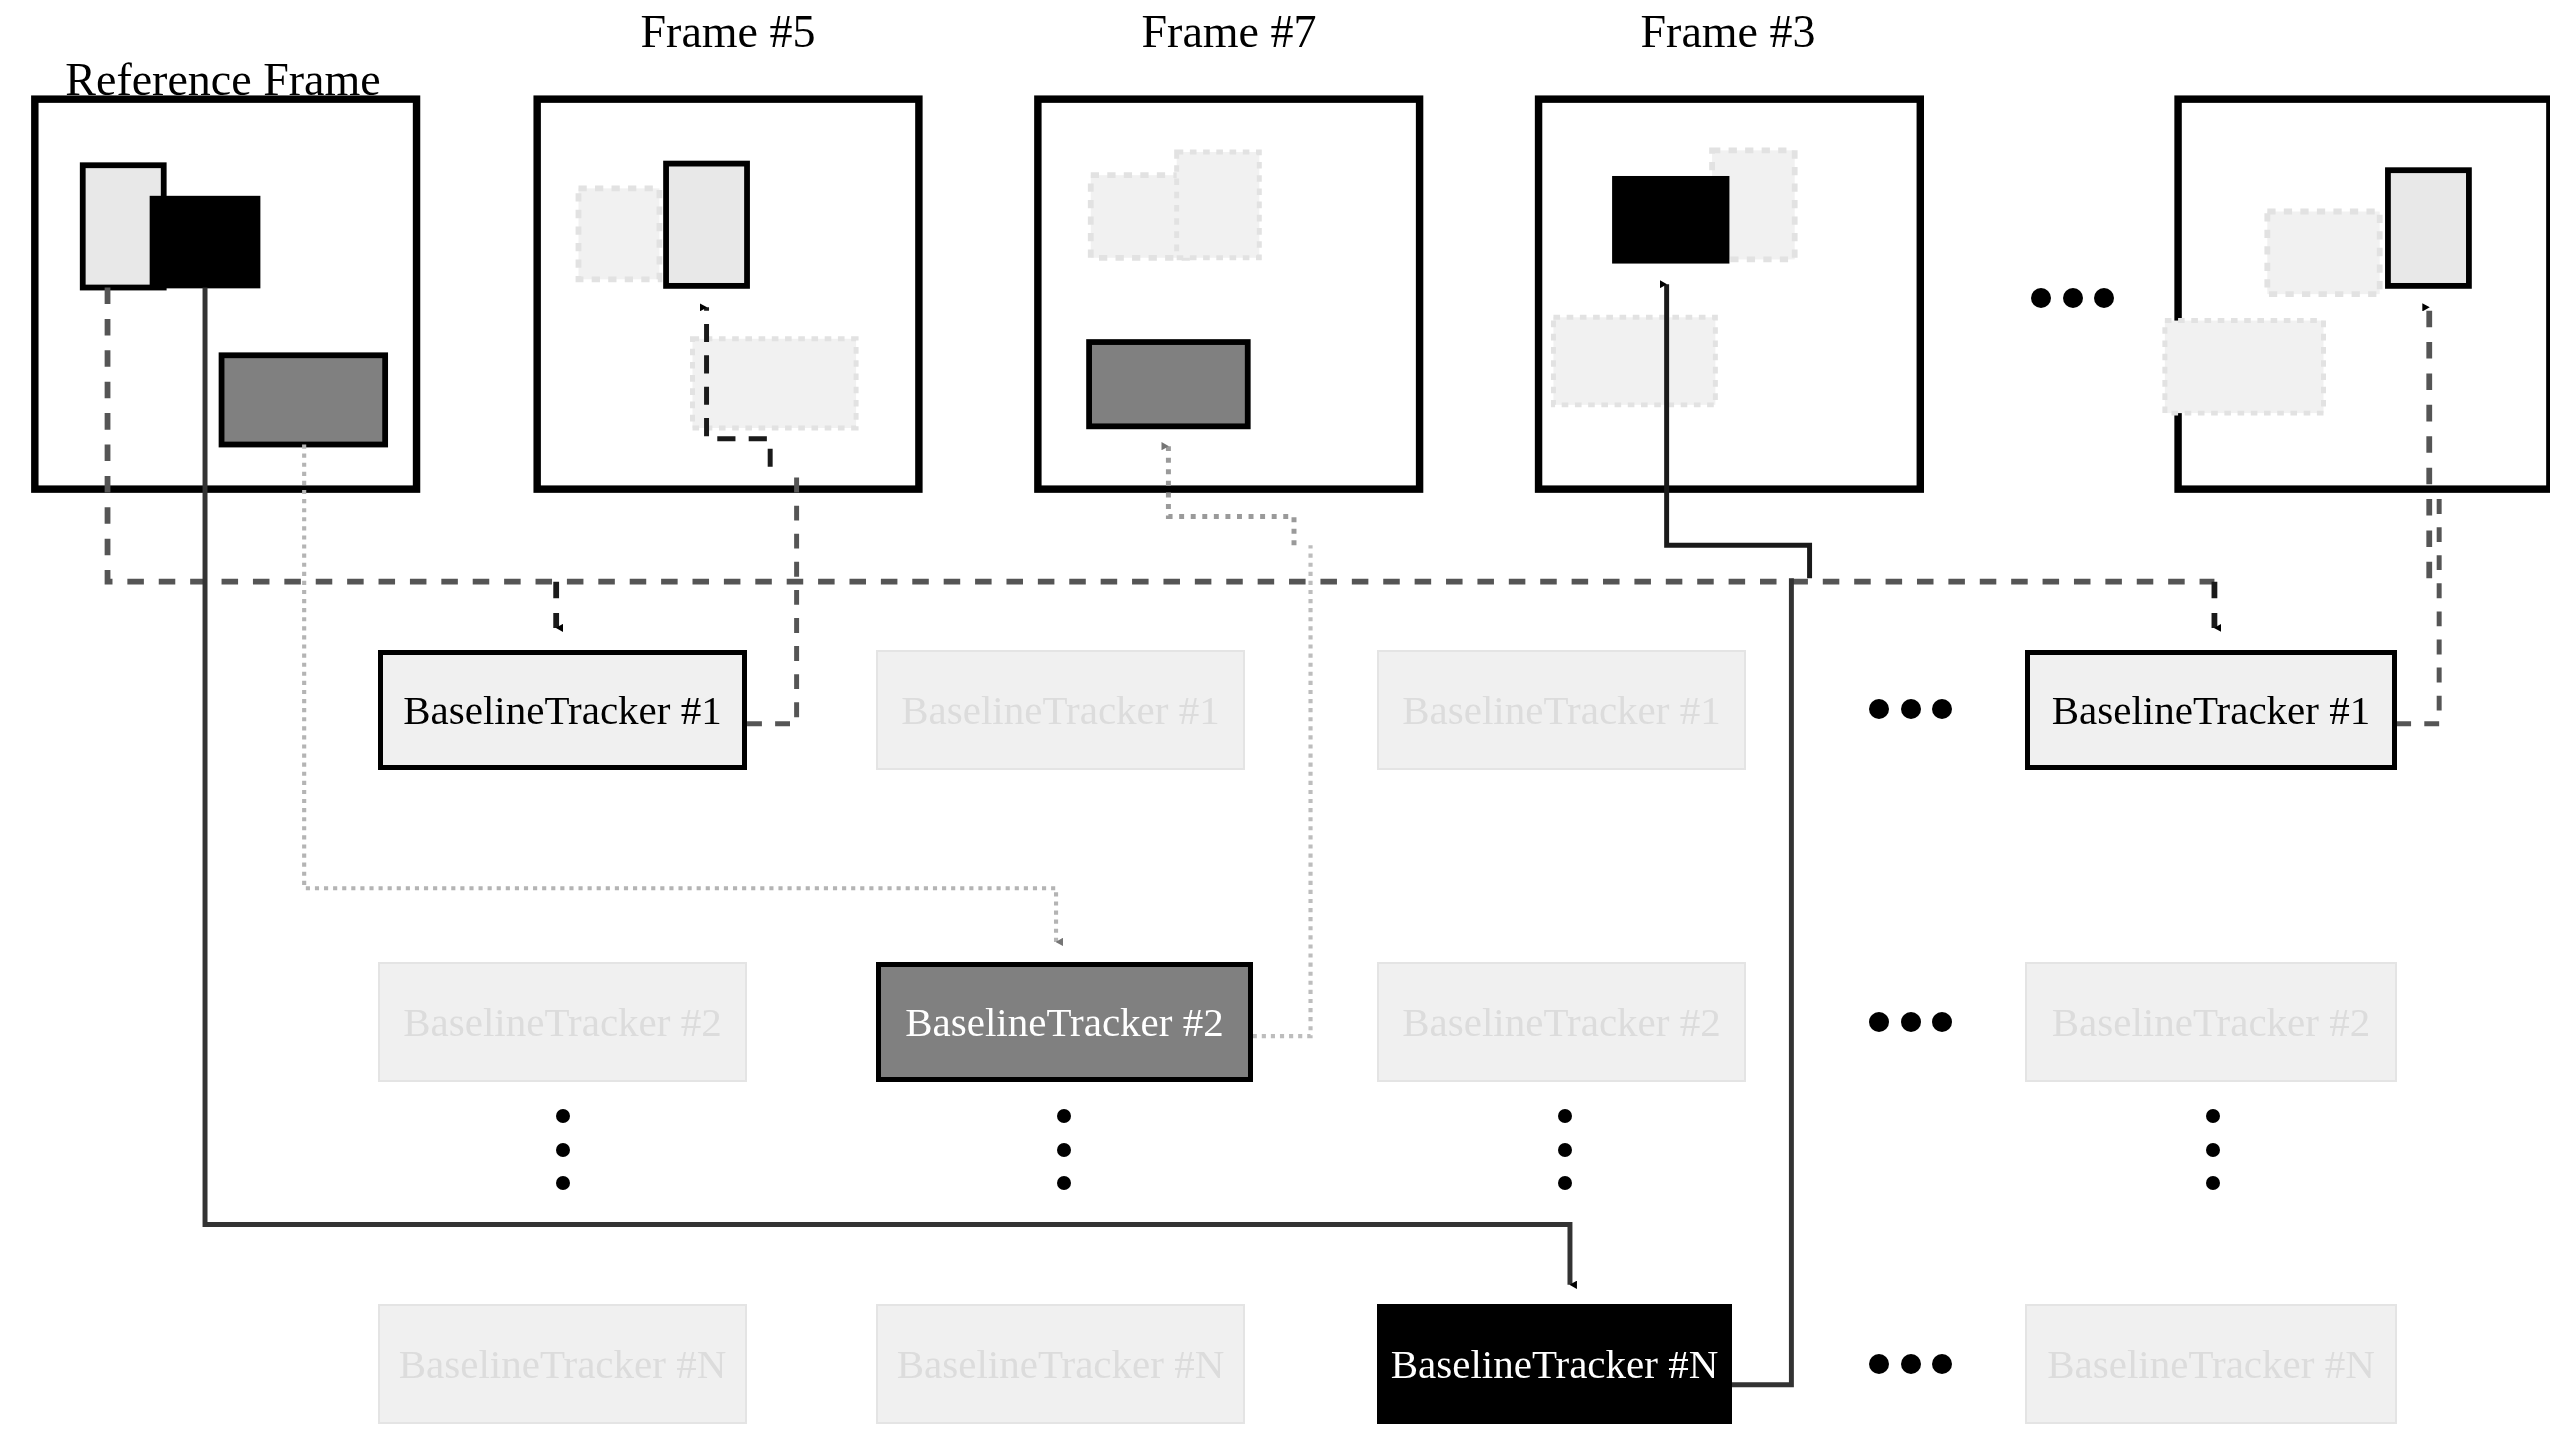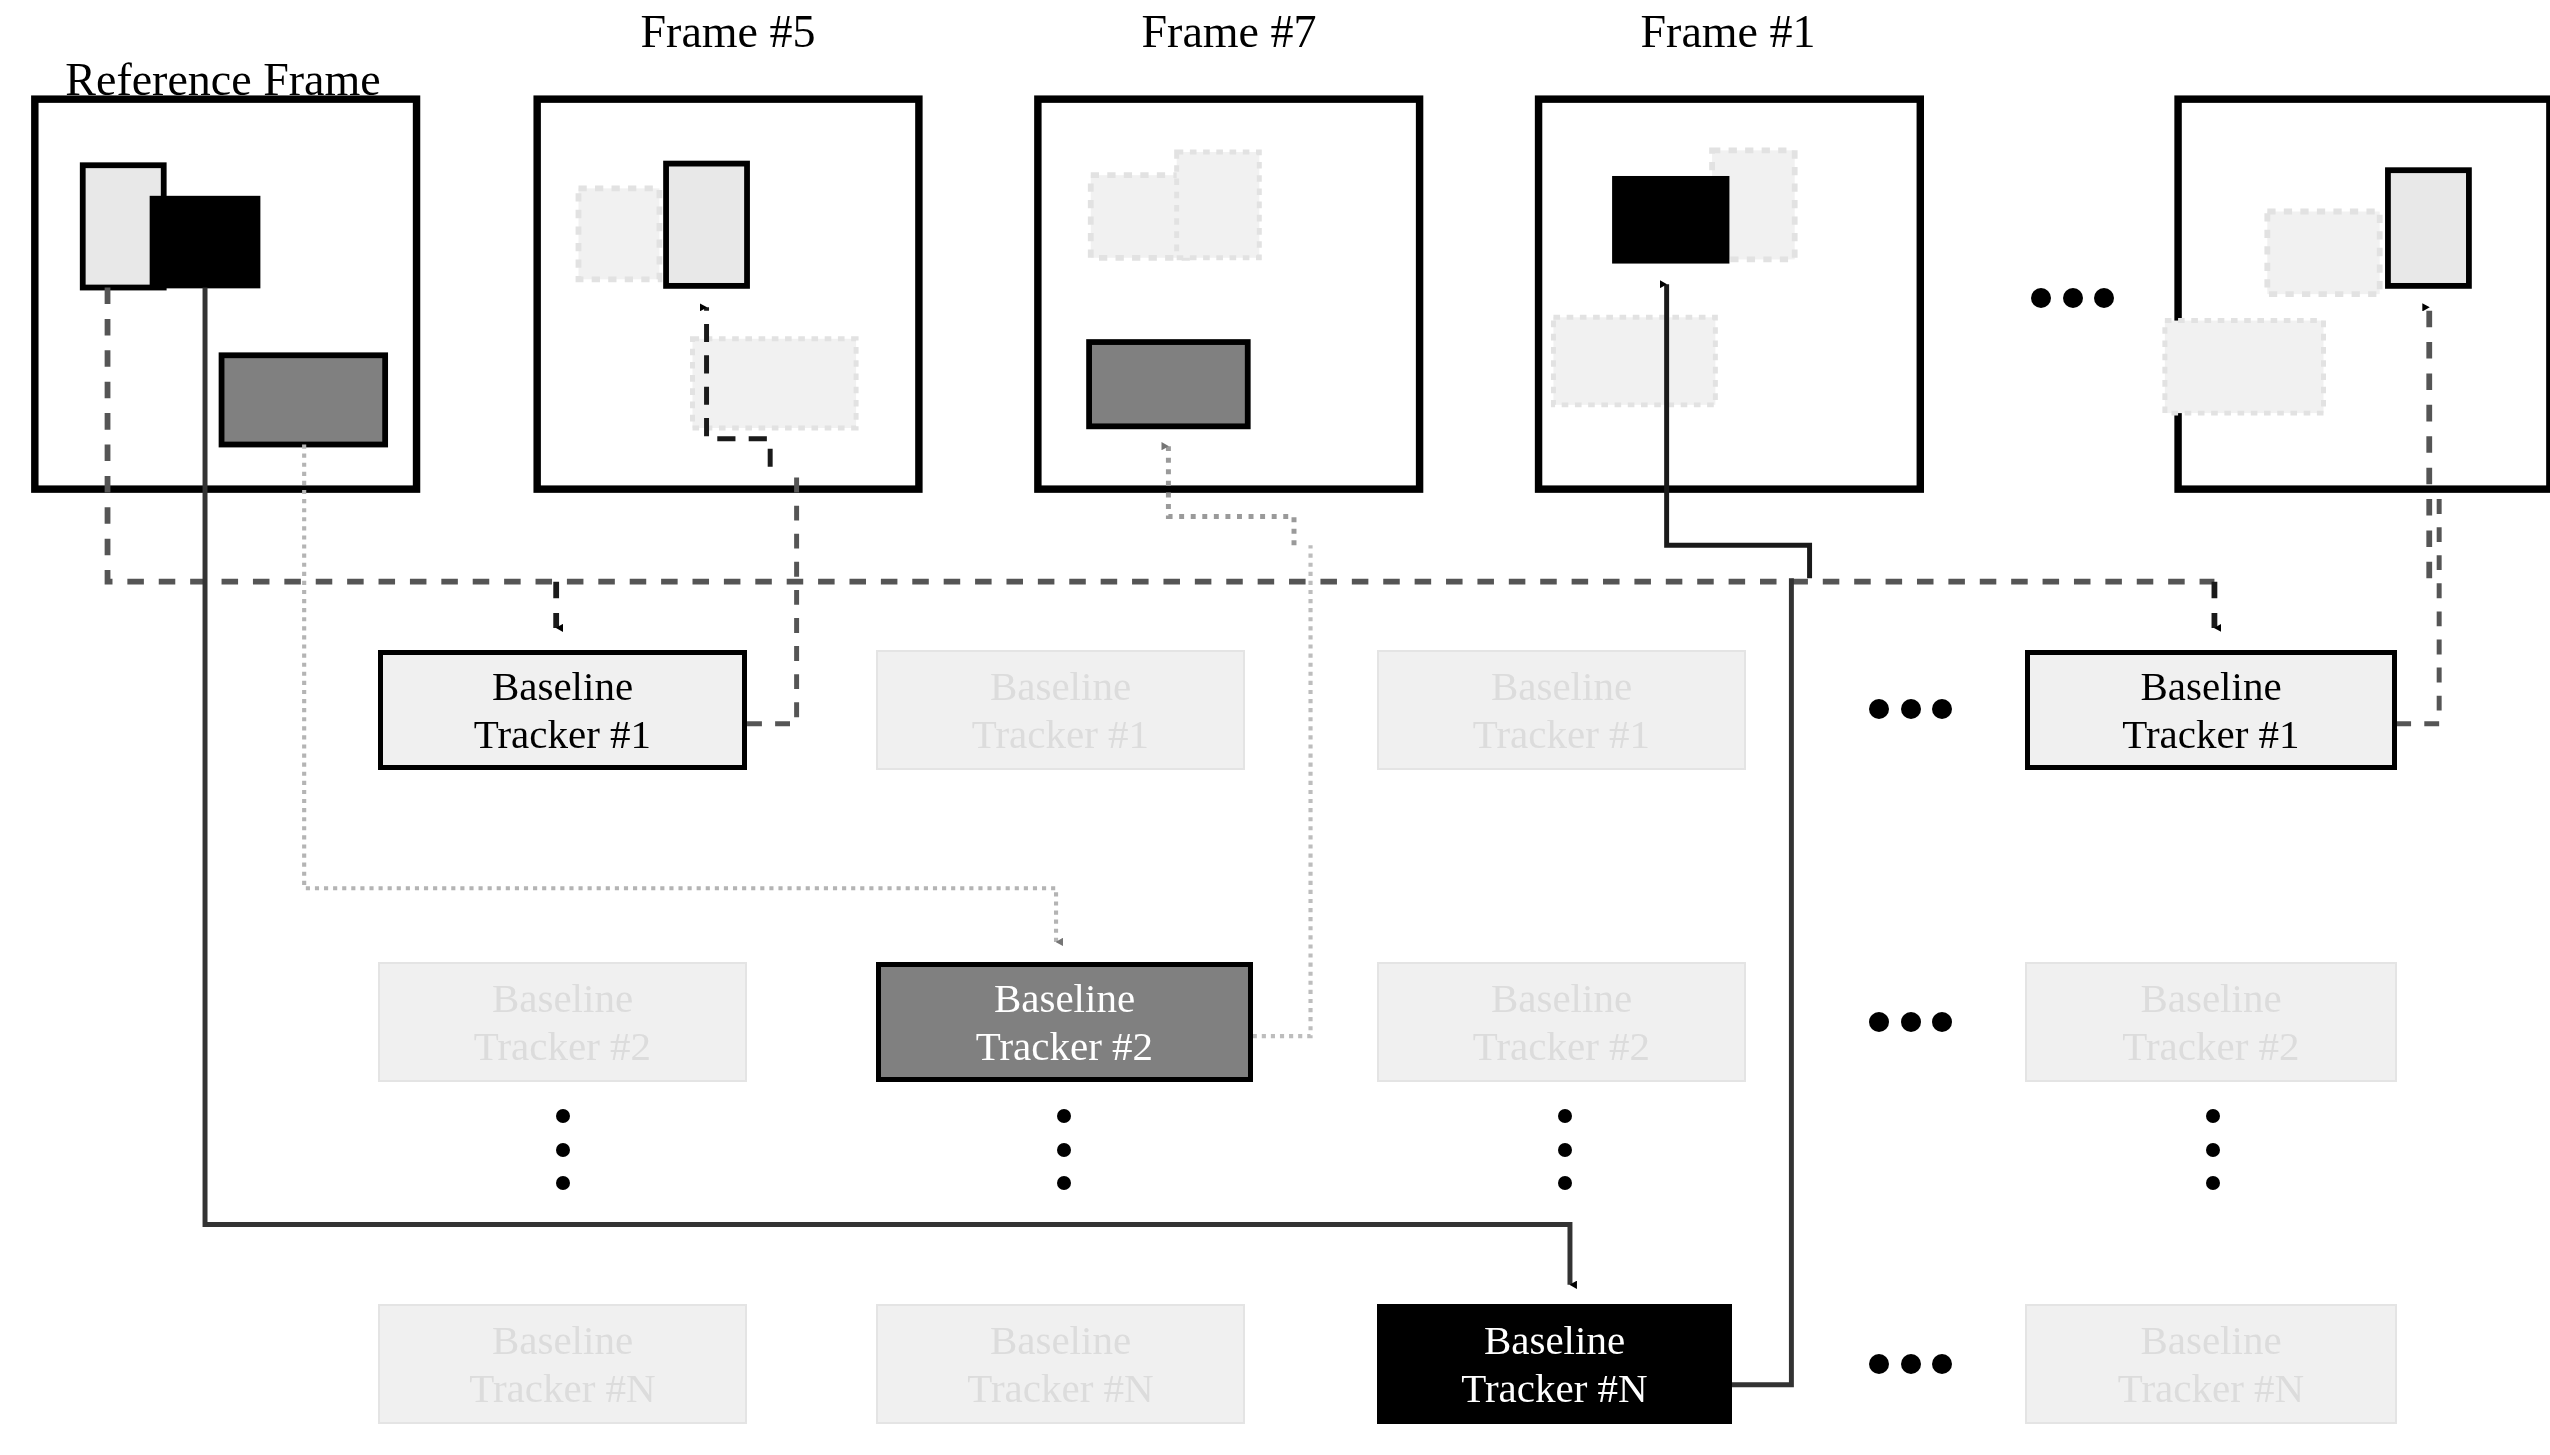--- a/index.html
+++ b/index.html
@@ -6,21 +6,21 @@
   body{width:2550px;height:1455px;overflow:hidden;
        font-family:"Liberation Serif","DejaVu Serif",serif;}
   #stage{position:relative;width:2550px;height:1455px;background:#fff;}
   #stage svg{position:absolute;left:0;top:0;width:2550px;height:1455px;}
   .col-title{
     position:absolute;text-align:center;font-size:46px;color:#000;
     font-family:"Liberation Serif","DejaVu Serif",serif;white-space:nowrap;
   }
   .col-title .ital{font-style:italic;}
   .tracker{
-    position:absolute;box-sizing:border-box;display:flex;flex-direction:column;
+    position:absolute;box-sizing:border-box;display:flex;
     align-items:center;justify-content:center;line-height:1.18;
     font-size:41px;text-align:center;
     font-family:"Liberation Serif","DejaVu Serif",serif;
   }
   .tracker.active-light{background:#f0f0f0;border:5.8px solid #000;color:#000;}
   .tracker.active-gray {background:#808080;border:5.8px solid #000;color:#ffffff;}
   .tracker.active-black{background:#000000;border:0 solid #000;color:#ffffff;}
   .tracker.ghost      {background:#f0f0f0;border:2.5px solid #e4e4e4;color:#dcdcdc;}
   .vdots{position:absolute;display:flex;flex-direction:column;align-items:center;
          justify-content:space-between;}
@@ -37,21 +37,21 @@
   <div class="col-title" style="left:0px;top:5px;width:446px;margin-top:48px;">
     <span>Reference Frame</span><span class="ital"></span>
   </div>
   <div class="col-title" style="left:534px;top:5px;width:388px;">
     <span>Frame #5</span><span class="ital"></span>
   </div>
   <div class="col-title" style="left:1035px;top:5px;width:388px;">
     <span>Frame #7</span><span class="ital"></span>
   </div>
   <div class="col-title" style="left:1534px;top:5px;width:388px;">
-    <span>Frame #1</span><span class="ital"></span>
+    <span>Frame #3</span><span class="ital"></span>
   </div>
 
   <svg viewBox="0 0 3086 1761" xmlns="http://www.w3.org/2000/svg">
     <defs>
       <marker id="arrBlack" markerWidth="10" markerHeight="9" refX="5" refY="8.4" orient="auto" markerUnits="userSpaceOnUse">
         <path d="M0,0 L10,0 L5,9 Z" fill="#000"></path>
       </marker>
       <marker id="arrBlackUp" markerWidth="10" markerHeight="9" refX="5" refY="8.4" orient="auto" markerUnits="userSpaceOnUse">
         <path d="M0,0 L10,0 L5,9 Z" fill="#000"></path>
       </marker>

